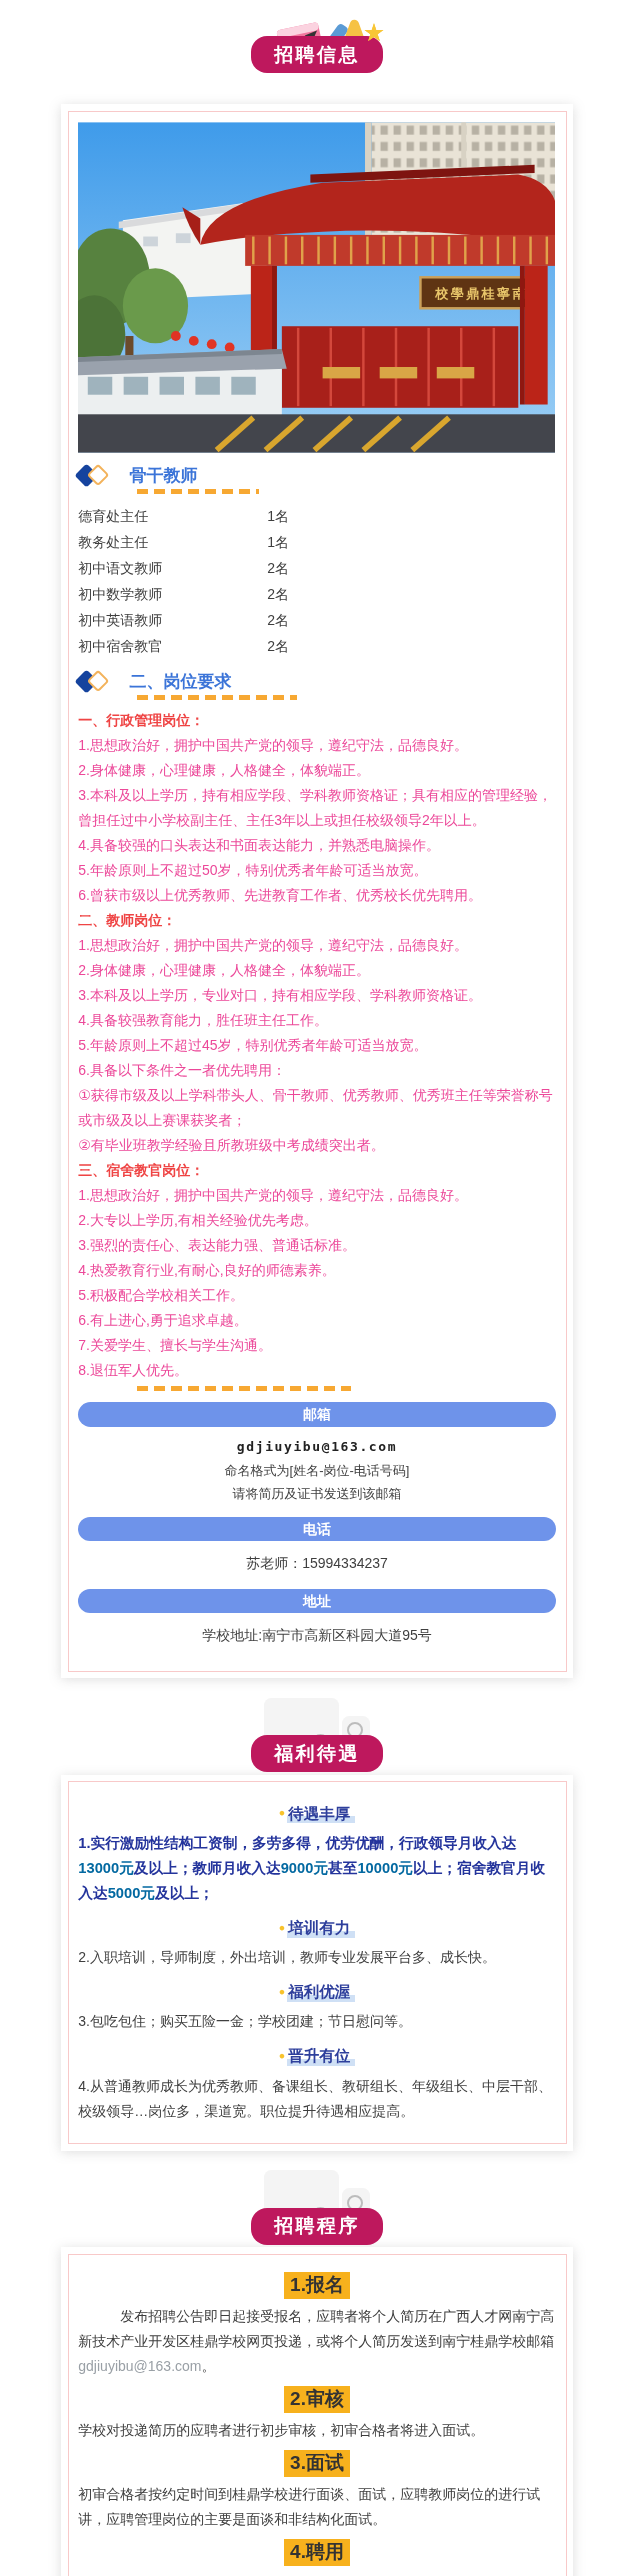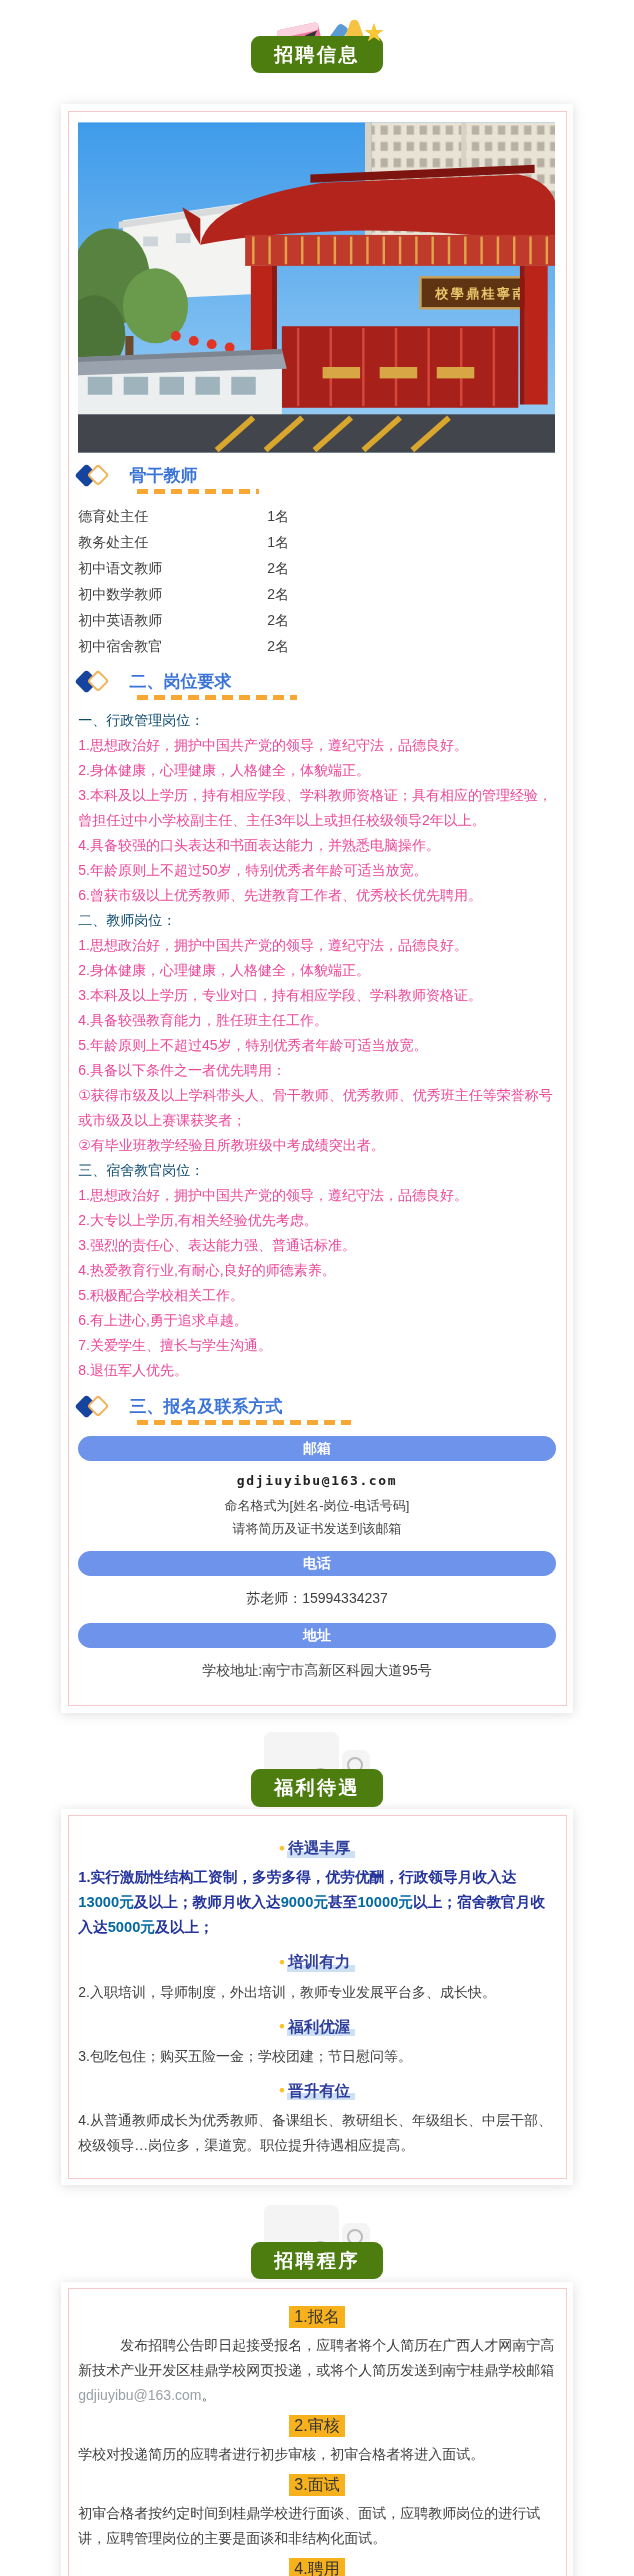--- a/index.html
+++ b/index.html
@@ -5,22 +5,22 @@
   html,body{margin:0;padding:0;}
   body{
     width:634px;height:2576px;overflow:hidden;position:relative;
     background:#ffffff;
     font-family:"Liberation Sans","DejaVu Sans",sans-serif;
   }
   
   .top-block{text-align:center;padding-top:11.4px;height:75px;position:relative;}
   .ic-wrap{display:block;margin:0 auto -24.5px;width:122px;height:49px;position:relative;z-index:1;}
   .badge{
-    display:inline-block;background:#4d7c0f;color:#fff;font-weight:bold;
-    font-size:19px;letter-spacing:2.4px;padding:5.7px 23px;border-radius:9px;
+    display:inline-block;background:#be185d;color:#fff;font-weight:bold;
+    font-size:19px;letter-spacing:2.4px;padding:5.7px 23px;border-radius:16px;
     position:relative;z-index:2;
   }
   .star{
     position:absolute;z-index:3;color:#f8c636;font-size:24.5px;line-height:24.5px;
     left:calc(50% + 46px);top:21px;text-shadow:0 0 0 #f8c636;
   }
   
   .card{width:499px;margin:0 auto;background:#fff;padding:6.5px;
         box-shadow:0 1.6px 11.4px rgba(130,130,130,.28);}
   .pink{border:0.8px solid #f8c9c9;padding:9.8px 9.8px 13px;}
@@ -30,21 +30,21 @@
   .dia-blue{width:17px;height:17px;background:#15439e;transform:rotate(45deg);border-radius:3.3px;flex:none;}
   .dia-orange{width:12.2px;height:12.2px;border:2.4px solid #f3b35c;transform:rotate(45deg);border-radius:3.3px;margin-left:-4.9px;flex:none;background:#fff;}
   .sec-title{color:#3b74d8;font-size:17px;font-weight:bold;margin-left:23px;}
   .dashes{height:4.9px;margin:2.4px 0 8.2px 59px;
     background:repeating-linear-gradient(90deg,#f7a832 0 10.6px,transparent 10.6px 17px);}
   
   .pos-row{display:flex;line-height:26px;font-size:14px;color:#3f3f3f;}
   .pos-name{width:189px;}
   
   .para{font-size:14px;color:#ec4899;line-height:25px;margin:0;}
-  .para.bold{font-weight:normal;color:#0c4a6e;}
+  .para.bold{font-weight:bold;color:#ef4444;}
   
   .pill{background:#6e93ea;color:#fff;text-align:center;font-weight:bold;font-size:14px;
         line-height:24.5px;border-radius:13px;margin:11.4px 0 8.2px;}
   .email{font-family:"DejaVu Sans Mono","Liberation Mono",monospace;font-weight:bold;
          font-size:13px;letter-spacing:1.6px;color:#222;line-height:24.5px;text-align:center;margin:3.3px 0 0;}
   .note{font-size:13px;color:#3f3f3f;line-height:23px;text-align:center;margin:0;}
   .contact-line{font-size:14px;color:#3f3f3f;line-height:28px;text-align:center;margin:3.3px 0 8.2px;}
   
   .badge-block{text-align:center;margin-top:19.6px;height:72px;position:relative;}
   .ph-wrap{display:inline-block;position:relative;width:106px;height:47px;}
@@ -57,21 +57,21 @@
   .badge-block .badge{margin-top:-26px;}
   
   .b-title{text-align:center;font-size:15.5px;font-weight:bold;color:#2e3f9c;line-height:28px;margin:6.5px 0 1.6px;}
   .b-title .hl{background:linear-gradient(transparent 62%, #cfe0f5 62%);padding:0 4.9px 1.6px 1.6px;}
   .b-title::before{content:"●";color:#f8c32c;font-size:10.6px;vertical-align:2.4px;margin-right:1.6px;}
   .b1{font-size:14.7px;font-weight:bold;color:#24349c;line-height:25px;margin:3.3px 0 6.5px;}
   .b1 .red{color:#0369a1;}
   .b-body{font-size:14px;color:#3f3f3f;line-height:25px;margin:3.3px 0 6.5px;}
   
   .step-t{text-align:center;margin:8.2px auto 3.3px;}
-  .step-t span{background:#f7b11d;color:#333;font-weight:normal;font-size:16px;padding:2.4px 5.7px 3.3px;}
+  .step-t span{background:#f7b11d;color:#333;font-weight:bold;font-size:19px;padding:2.4px 5.7px 3.3px;}
   .step-p{font-size:14px;color:#3d3d3d;line-height:25px;margin:4.9px 0 8.2px;}
   .indent{text-indent:3em;}
   .gray-email{color:#9aa0a6;}
   svg{display:block;}
 </style>
 </head>
 <body>
 
 <div class="top-block">
   <span class="ic-wrap">
@@ -262,25 +262,20 @@
   <p class="para bold">三、宿舍教官岗位：</p>
   <p class="para">1.思想政治好，拥护中国共产党的领导，遵纪守法，品德良好。</p>
   <p class="para">2.大专以上学历,有相关经验优先考虑。</p>
   <p class="para">3.强烈的责任心、表达能力强、普通话标准。</p>
   <p class="para">4.热爱教育行业,有耐心,良好的师德素养。</p>
   <p class="para">5.积极配合学校相关工作。</p>
   <p class="para">6.有上进心,勇于追求卓越。</p>
   <p class="para">7.关爱学生、擅长与学生沟通。</p>
   <p class="para">8.退伍军人优先。</p>
 
-  <div class="sec-head">
-    <span class="dia-blue"></span>
-    <span class="dia-orange"></span>
-    <span class="sec-title">三、报名及联系方式</span>
-  </div>
   <div class="dashes" style="width:214px"></div>
 
   <div class="pill">邮箱</div>
   <p class="email">gdjiuyibu@163.com</p>
   <p class="note">命名格式为[姓名-岗位-电话号码]</p>
   <p class="note">请将简历及证书发送到该邮箱</p>
 
   <div class="pill">电话</div>
   <p class="contact-line">苏老师：15994334237</p>
 

